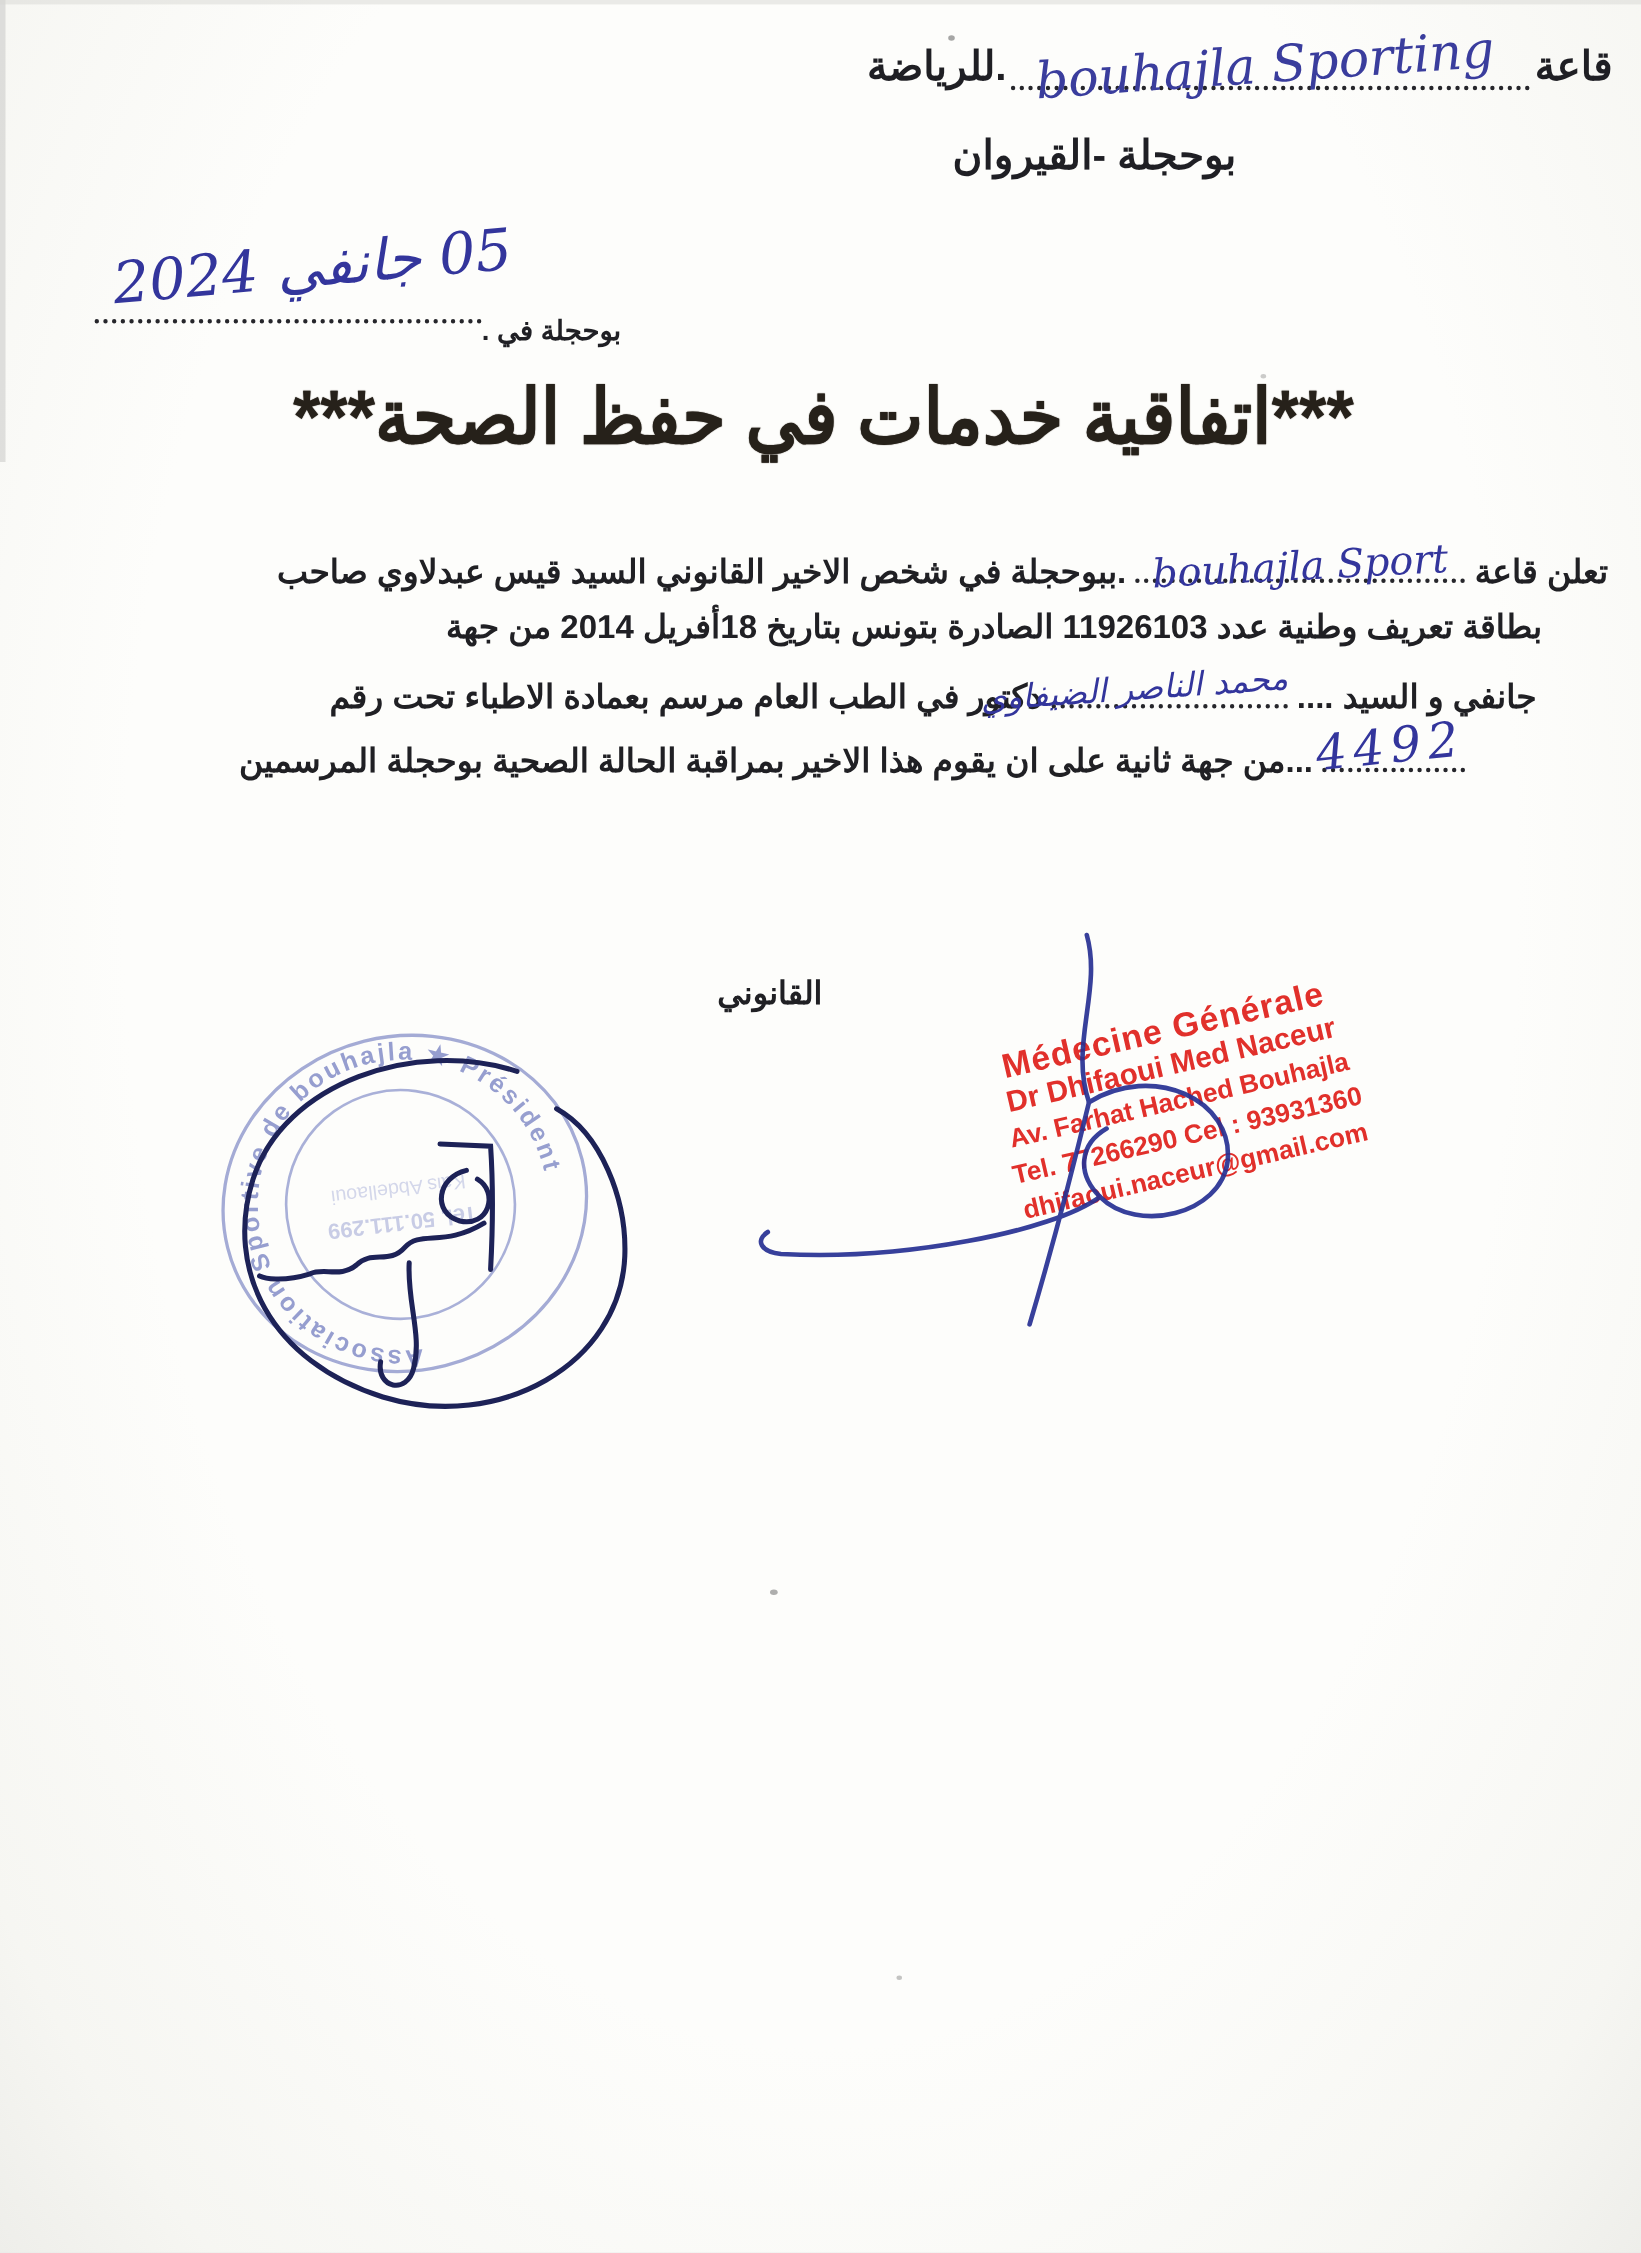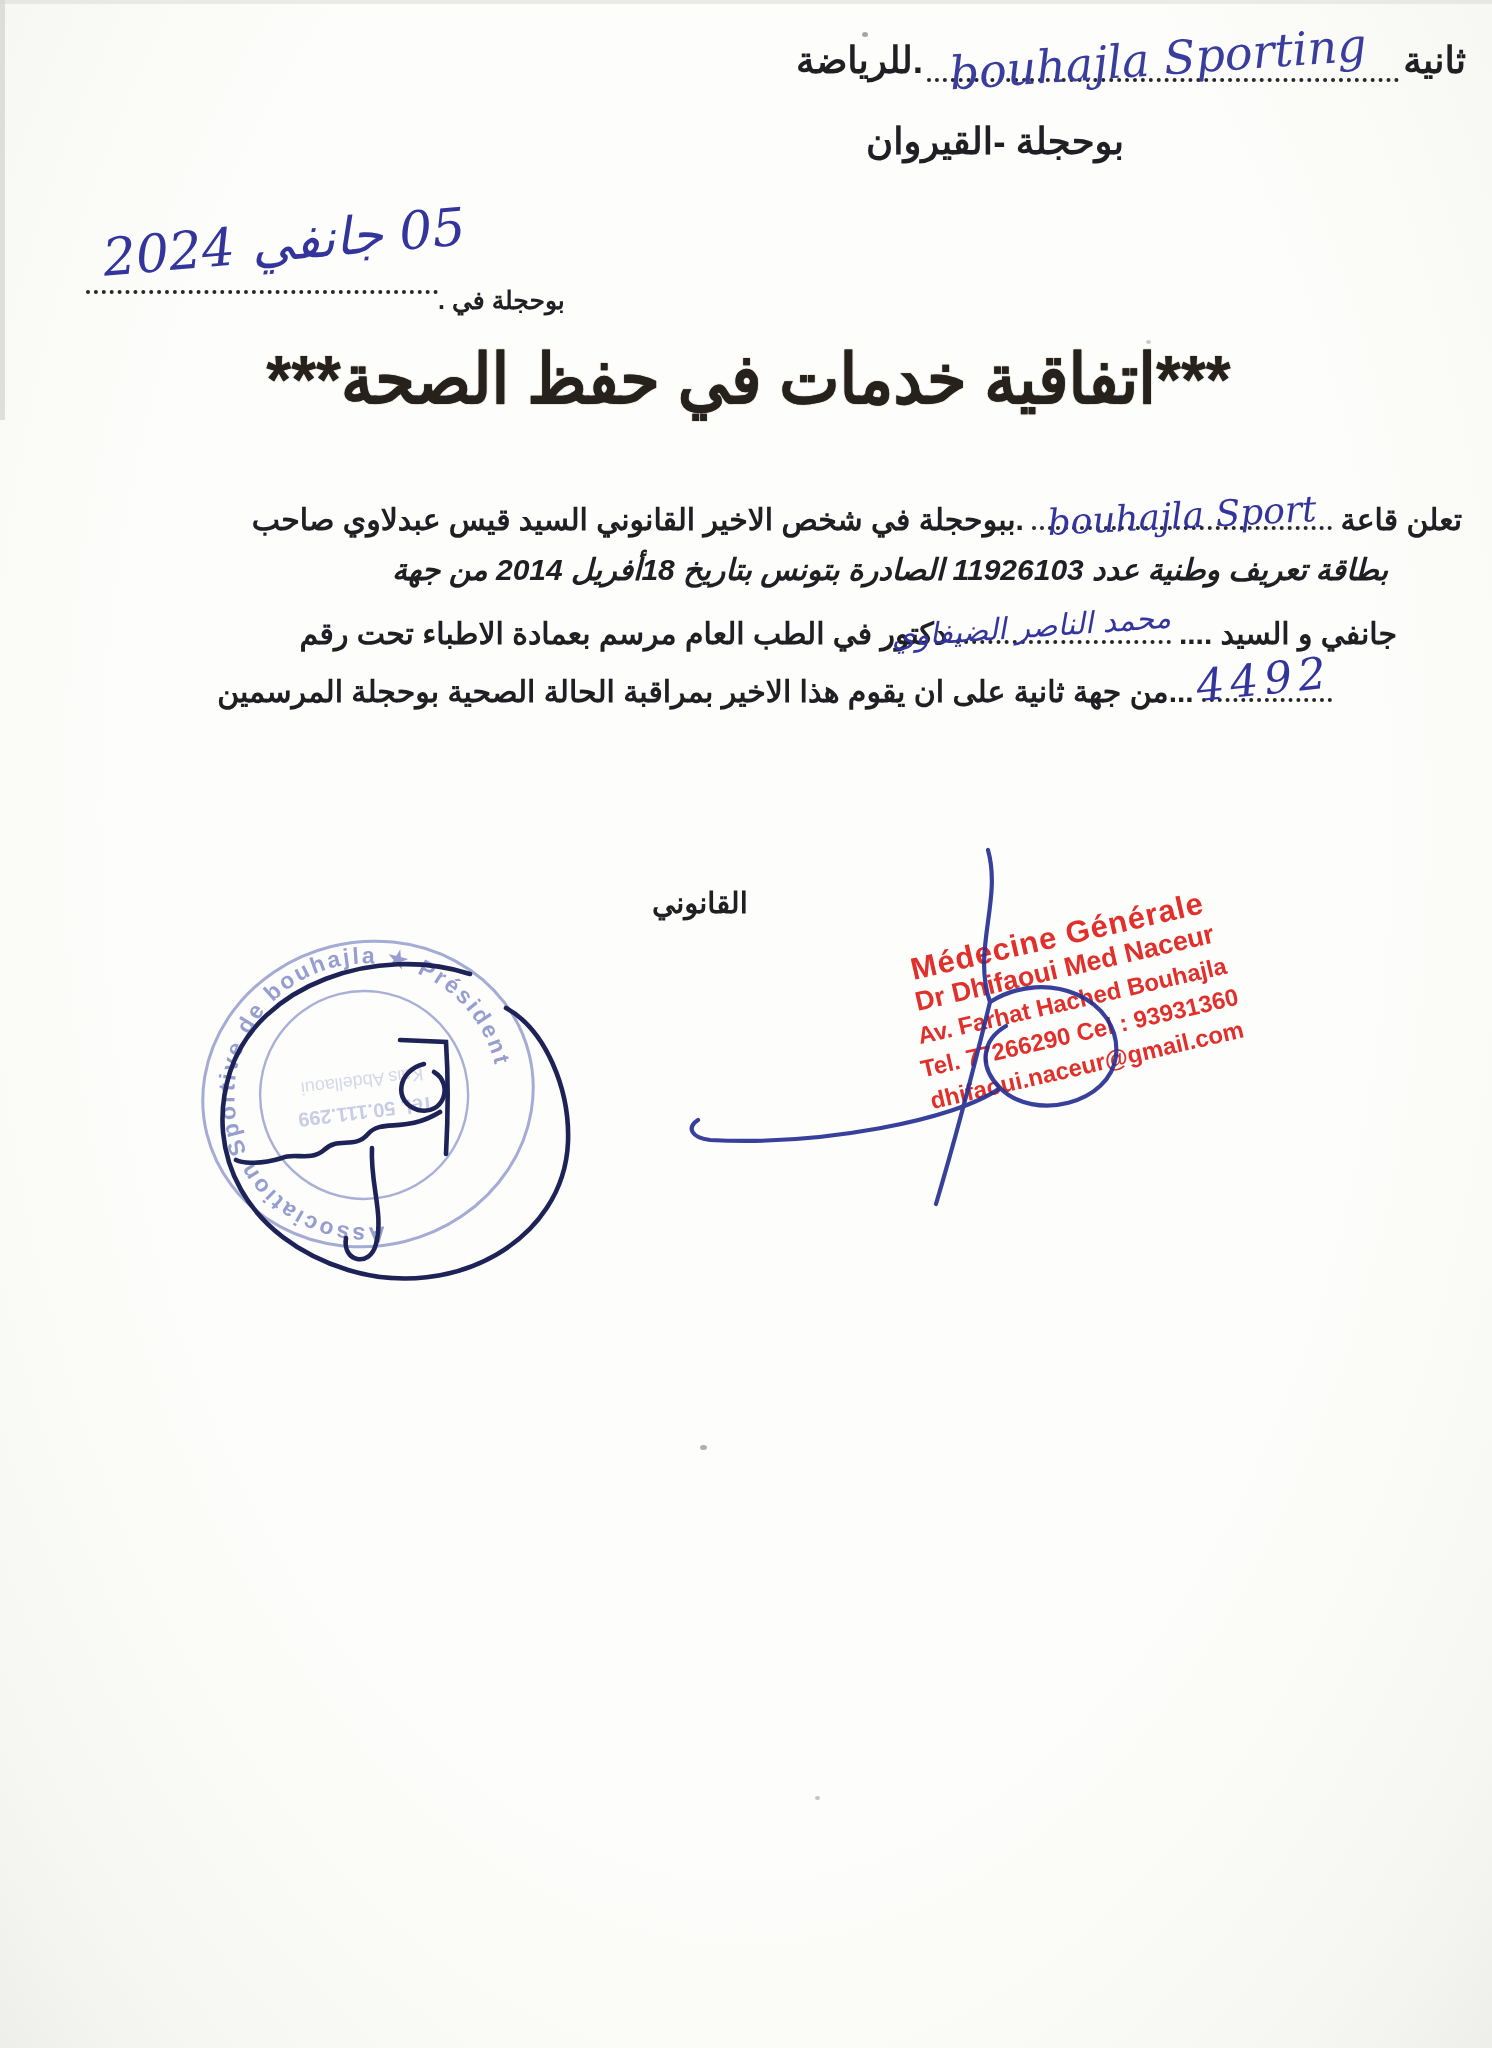--- a/index.html
+++ b/index.html
@@ -40,21 +40,21 @@
 
   
   .title{position:absolute;top:342px;left:60px;right:55px;text-align:center;
     font-size:64px;font-weight:bold;color:#26211a;direction:rtl;
     transform:scaleY(1.08);letter-spacing:1px;
     text-shadow:0 0 1px #3a332a;}
 
   
   .bline{position:absolute;font-size:30px;font-weight:bold;color:#202024;direction:rtl;white-space:nowrap;}
   .l1{top:492px;right:30px;}
-  .l2{top:552px;right:104px;font-style:italic;}
+  .l2{top:552px;right:90px;}
   .l3{top:608px;right:95px;}
   .l4{top:664px;right:160px;}
   .l5{top:722px;left:195px;}
   .inline-gap{display:inline-block;position:relative;border-bottom:4px dotted #26262b;vertical-align:baseline;}
   .gap1{width:300px;height:34px;}
   .gap3{width:215px;height:32px;}
   .gap4{width:130px;height:34px;}
   .hand-blue{position:absolute;left:0;right:0;bottom:-4px;text-align:center;
     font-family:"DejaVu Serif", serif;font-style:italic;color:#33359c;font-weight:normal;white-space:nowrap;}
   .hand1{font-size:36px;transform:rotate(-3deg);bottom:-10px;}
@@ -78,21 +78,21 @@
   svg text{font-family:"Liberation Sans", sans-serif;}
 </style>
 </head>
 <body>
 
 <div class="page">
   <div class="edge-left"></div>
   <div class="edge-top"></div>
 
   <div class="hdr-line1">
-    <span class="hdr-word ar">ثانية</span>
+    <span class="hdr-word ar">قاعة</span>
     <span class="hdr-gap">
       <span class="hdr-hand">bouhajla Sporting</span>
     </span>
     <span class="hdr-word ar">.للرياضة</span>
   </div>
   <div class="hdr-line2 ar">بوحجلة -القيروان</div>
 
   <div class="date-printed ar">بوحجلة في .</div>
   <div class="date-dots"></div>
   <div class="date-hand ar">05 جانفي 2024</div>

